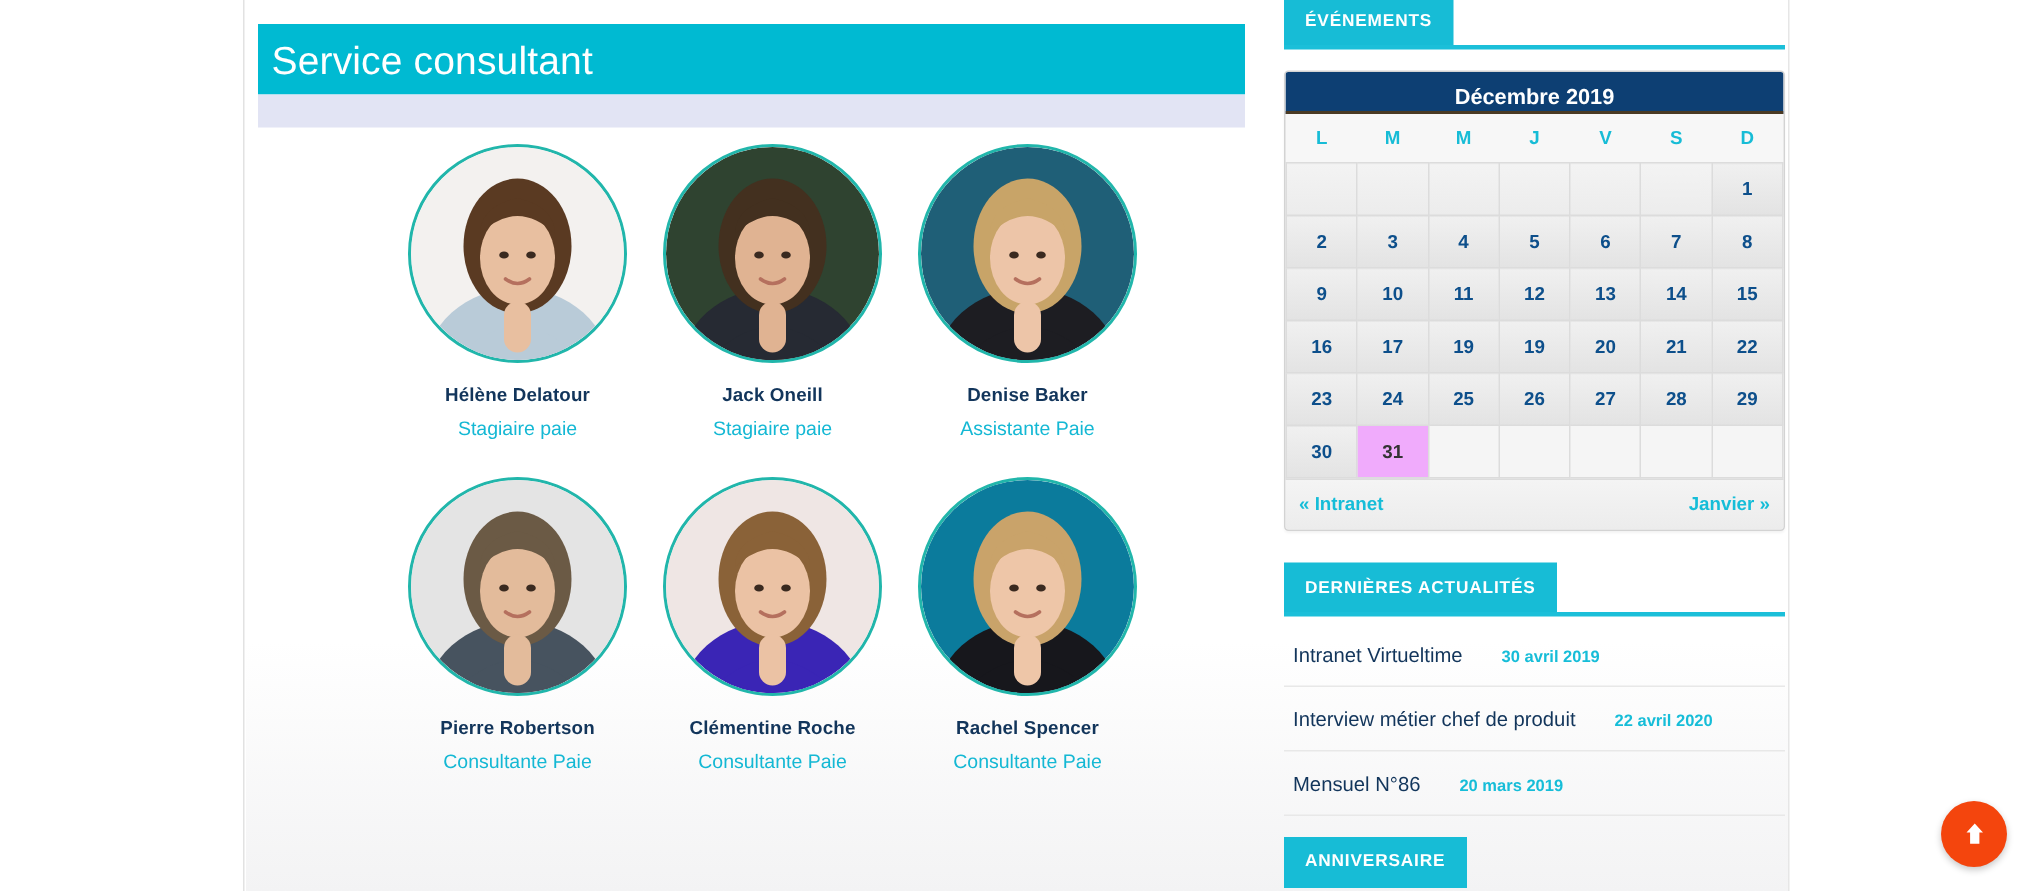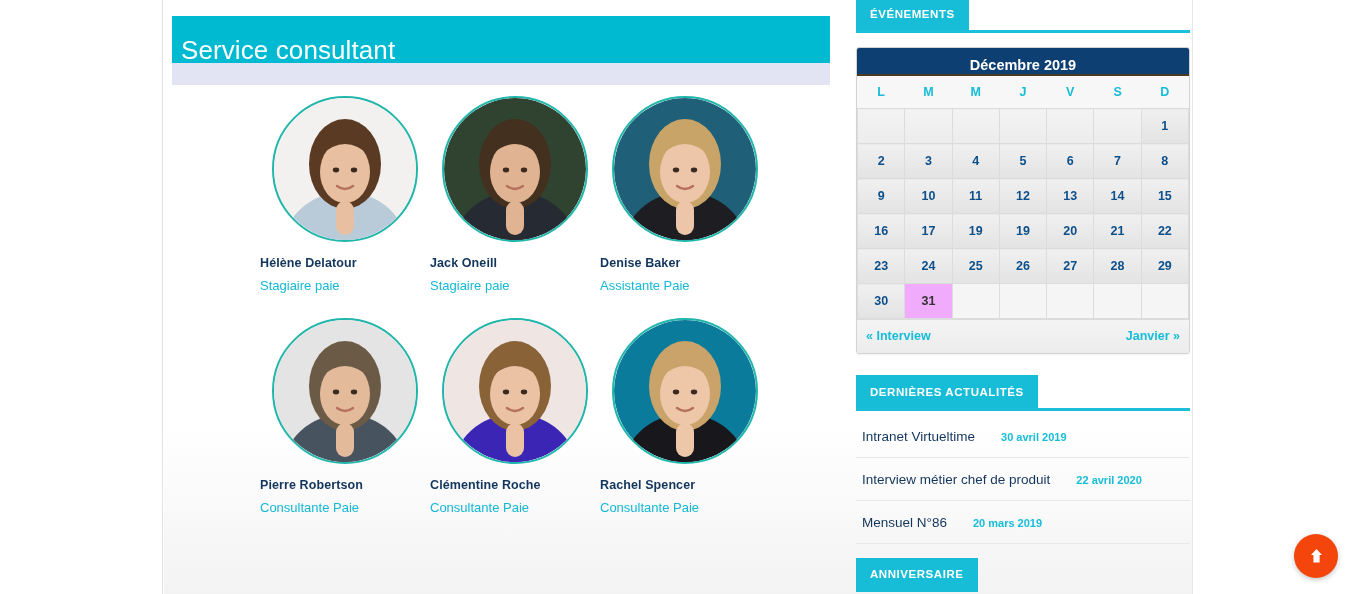--- a/index.html
+++ b/index.html
@@ -63,21 +63,21 @@
     width: 660px; height: 594px;
   }
 
   .section-title {
     position: absolute;
     left: 4px; top: 16px;
     width: 658px; height: 47px;
     background: #00bcd4;
     background: #00bad2;
     display: flex;
-    align-items: flex-end;
+    align-items: center;
     padding-left: 9px;
   }
   .section-title span {
     color: #ffffff;
     font-size: 26px;
     font-weight: 400;
     letter-spacing: .1px;
     line-height: 1;
   }
 
@@ -92,20 +92,21 @@
   .people-grid {
     position: absolute;
     left: 0; top: 96px;
     width: 660px;
     display: flex;
     flex-wrap: wrap;
   }
   .person {
     width: 170px;
     margin-left: 0;
+    text-align: center;
     padding-top: 0;
   }
   .person:nth-child(1) { margin-left: 92px; }
   .person:nth-child(2) { margin-left: 0px; }
   .person:nth-child(3) { margin-left: 0px; }
   .person:nth-child(4) { margin-left: 92px; margin-top: 25px; }
   .person:nth-child(5) { margin-top: 25px; }
   .person:nth-child(6) { margin-top: 25px; }
 
   .avatar-wrap {
@@ -488,21 +489,21 @@
                   <td class="blank"></td>
                   <td class="blank"></td>
                   <td class="blank"></td>
                   <td class="blank"></td>
                   <td class="blank"></td>
                 </tr>
               </tbody>
           </table>
 
           <div class="cal-foot">
-            <a href="#">« Interview</a>
+            <a href="#">« Intranet</a>
             <a href="#">Janvier »</a>
           </div>
         </div>
       </div>
 
       <div class="widget news-widget">
         <div class="widget-tabs">
           <div class="widget-tab">DERNIÈRES ACTUALITÉS</div>
         </div>
         <div class="news-list" id="news-list">

